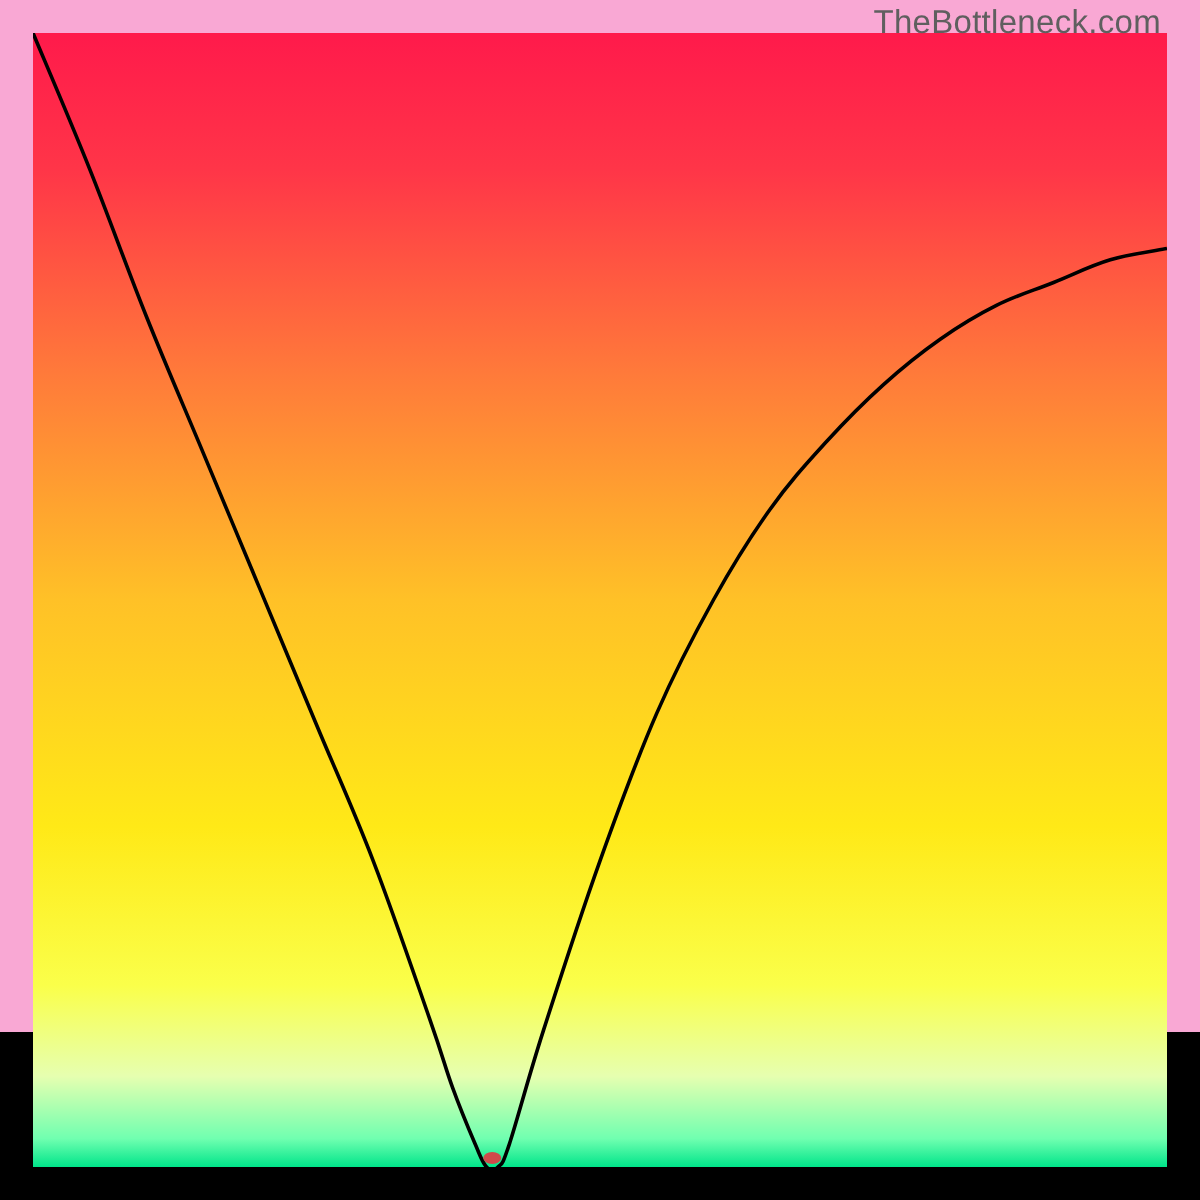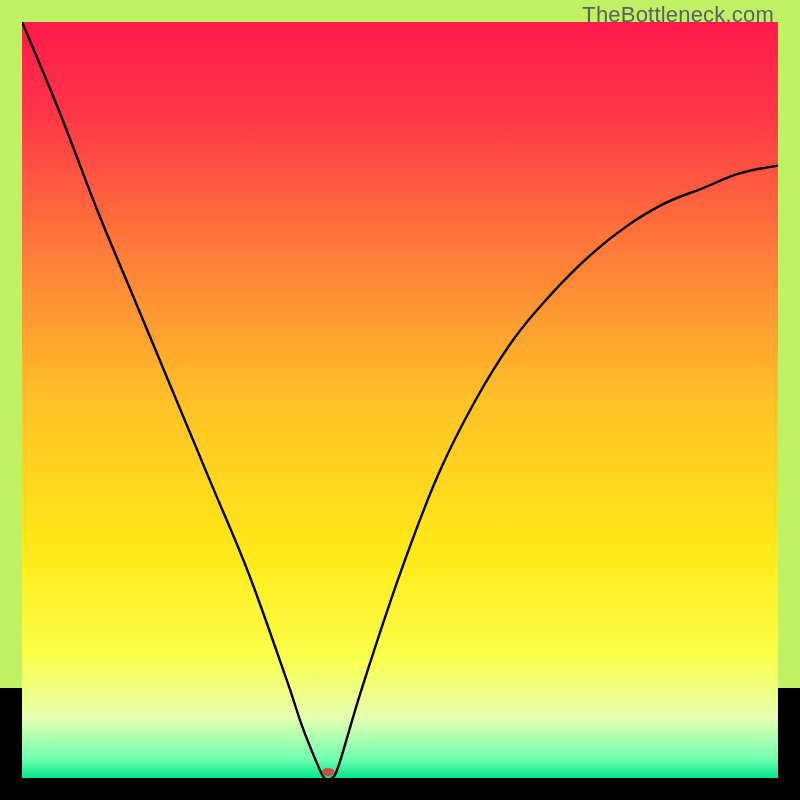--- a/index.html
+++ b/index.html
@@ -10,21 +10,21 @@
     overflow: hidden;
     background: #000;
     font-family: Arial, Helvetica, sans-serif;
   }
   .frame {
     position: absolute;
     left: 0;
     top: 0;
     width: 800px;
     height: 688px;
-    background: #bef264;
+    background: #f9a8d4;
   }
   .plot {
     position: absolute;
     left: 22px;
     top: 22px;
     width: 756px;
     height: 756px;
   }
   .watermark {
     position: absolute;

